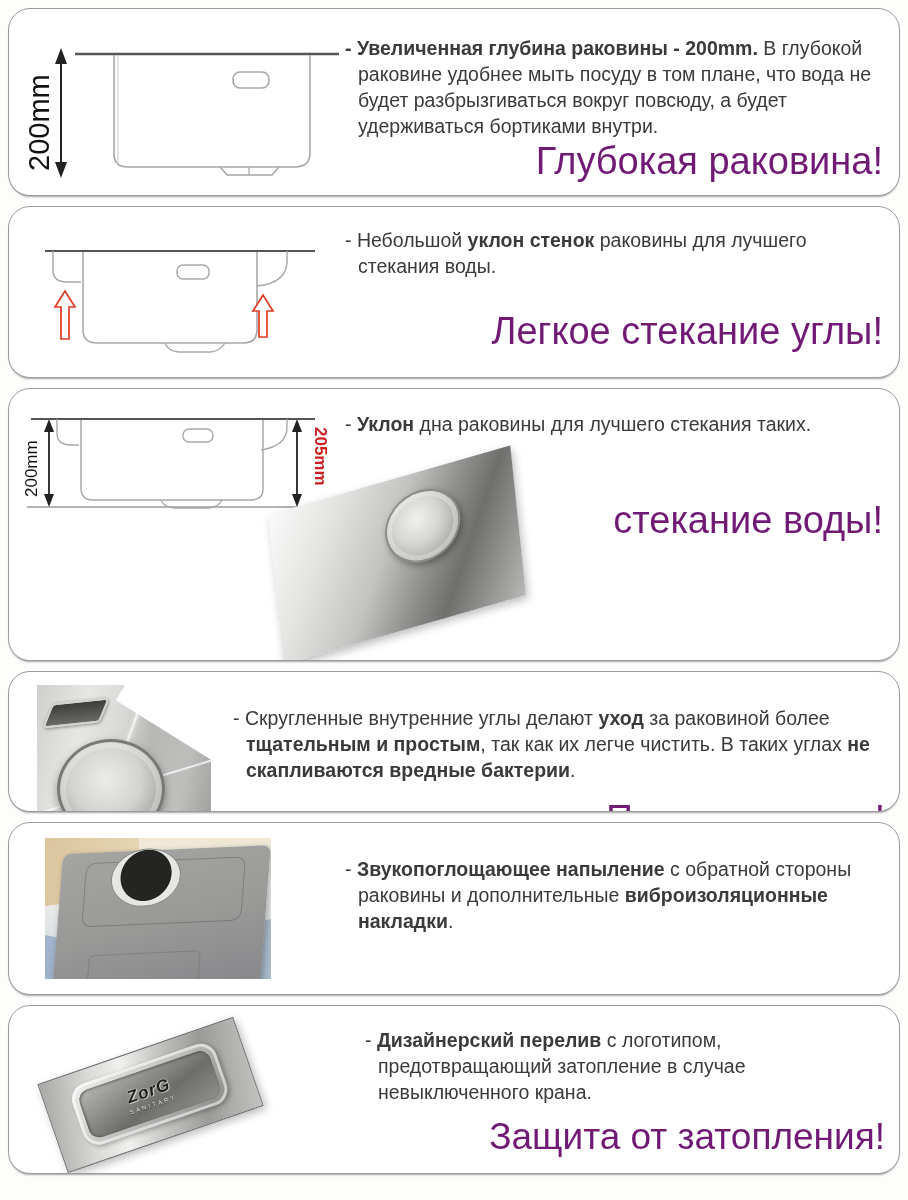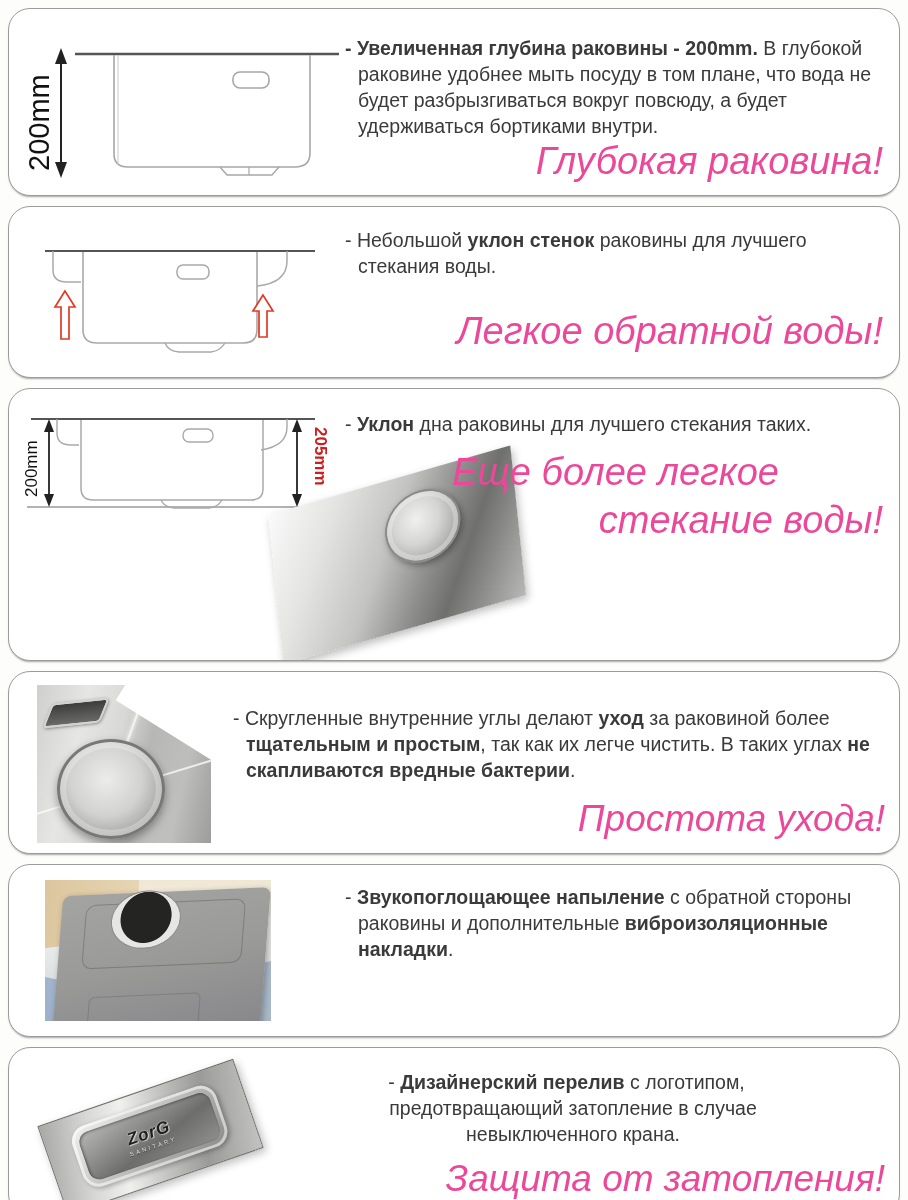--- a/index.html
+++ b/index.html
@@ -14,45 +14,44 @@
     margin:0 8px 10px 8px;
     background:#ffffff;
     border:1px solid #9b9b9b;
     border-radius:22px;
     box-shadow:0 2px 2px -1px rgba(0,0,0,.35);
     box-sizing:border-box;
     overflow:hidden;
   }
   .panel:first-of-type { margin-top:8px; }
   .p1{height:188px} .p2{height:172px} .p3{height:273px}
-  .p4{height:183px} .p5{height:173px} .p6{height:169px}
+  .p4{height:141px} .p5{height:173px} .p6{height:169px}
 
   .feature-text {
     position:absolute;
     margin:0;
     color:#3a3a3a;
     font-size:19.5px;
     line-height:26px;
     padding-left:13px;
     text-indent:-13px;
   }
   .feature-text b { font-weight:bold; }
   .t1{ left:336px; top:26px; width:558px; }
   .t2{ left:336px; top:20px; width:535px; }
   .t3{ left:336px; top:22px; width:570px; }
   .t4{ left:224px; top:33px; width:655px; }
-  .t5{ left:336px; top:19px; width:548px; }
-  .t6{ left:336px; top:21px; width:430px;text-align:center; }
+  .t5{ left:336px; top:33px; width:548px; }
+  .t6{ left:356px; top:21px; width:430px; }
 
   .headline {
     position:absolute;
-    color:#ec4899;
+    color:#701a75;
     font-size:38px;
     white-space:nowrap;
-    font-style:italic;
   }
   .h1x{ right:16px; top:131px; }
   .h2x{ right:16px; top:103px; }
   .h3a{ right:120px; top:62px; }
   .h3b{ right:16px; top:110px;text-align:right; }
   .h4x{ right:14px; top:126px; font-size:37px; }
   .h5x{ right:14px; top:108px; font-size:37px; }
   .h6x{ right:14px; top:110px; font-size:37px;margin-left:32px; }
 
   .diag { position:absolute; }
@@ -174,21 +173,21 @@
     <line x1="26" y1="26" x2="296" y2="26" stroke="#555" stroke-width="2"></line>
     <path d="M34,26 V45 Q34,57 48,57 H62" fill="none" stroke="#a9a9a9" stroke-width="1.5"></path>
     <path d="M268,26 V36 Q268,58 238,61" fill="none" stroke="#a9a9a9" stroke-width="1.5"></path>
     <path d="M64,27 V105 Q64,118 78,118 H224 Q238,118 238,105 V27" fill="none" stroke="#a9a9a9" stroke-width="1.6"></path>
     <rect x="158" y="40" width="32" height="14" rx="6" fill="none" stroke="#a9a9a9" stroke-width="1.5"></rect>
     <path d="M146,118 Q149,126 160,127 H192 Q201,126 206,118" fill="none" stroke="#a9a9a9" stroke-width="1.4"></path>
     <path d="M46,66 L36,82 H42 V114 H50 V82 H56 Z" fill="#fff" stroke="#e03a25" stroke-width="1.7"></path>
     <path d="M244,70 L234,86 H240 V112 H248 V86 H254 Z" fill="#fff" stroke="#e03a25" stroke-width="1.7"></path>
   </svg>
   <p class="feature-text t2"><span>- Небольшой </span><b>уклон стенок</b><span> раковины для лучшего стекания воды.</span></p>
-  <div class="headline h2x">Легкое обратной воды!</div>
+  <div class="headline h2x">Легкое стекание углы!</div>
 </div>
 
 <div class="panel p3">
   <svg class="diag d3" width="314" height="124" viewBox="0 0 314 124">
     <line x1="18" y1="20" x2="302" y2="20" stroke="#555" stroke-width="2"></line>
     <line x1="14" y1="108" x2="310" y2="108" stroke="#9a9a9a" stroke-width="1.4"></line>
     <line x1="36" y1="26" x2="36" y2="102" stroke="#222" stroke-width="1.8"></line>
     <polygon points="36,20 31,33 41,33" fill="#222"></polygon>
     <polygon points="36,108 31,95 41,95" fill="#222"></polygon>
     <text transform="translate(24,98) rotate(-90)" font-size="17" fill="#111">200mm</text>
@@ -201,21 +200,20 @@
     <path d="M68,21 V89 Q68,101 80,101 H238 Q250,101 250,90 V21" fill="none" stroke="#a9a9a9" stroke-width="1.5"></path>
     <rect x="170" y="30" width="30" height="13" rx="6" fill="none" stroke="#a9a9a9" stroke-width="1.4"></rect>
     <path d="M148,101 Q151,108 161,109 H196 Q205,108 209,101" fill="none" stroke="#a9a9a9" stroke-width="1.3"></path>
   </svg>
   <div class="photo-bottom">
     <div class="sheet">
       <div class="drain"></div>
     </div>
   </div>
   <p class="feature-text t3"><span>- </span><b>Уклон</b><span> дна раковины для лучшего стекания таких.</span></p>
-  <div class="headline h3a">Еще более легкое</div>
   <div class="headline h3b">стекание воды!</div>
 </div>
 
 <div class="panel p4">
   <div class="photo-corner">
     <div class="rwall"></div>
     <div class="seam1"></div>
     <div class="seam2"></div>
     <div class="drain4"></div>
     <div class="slot4"></div>

